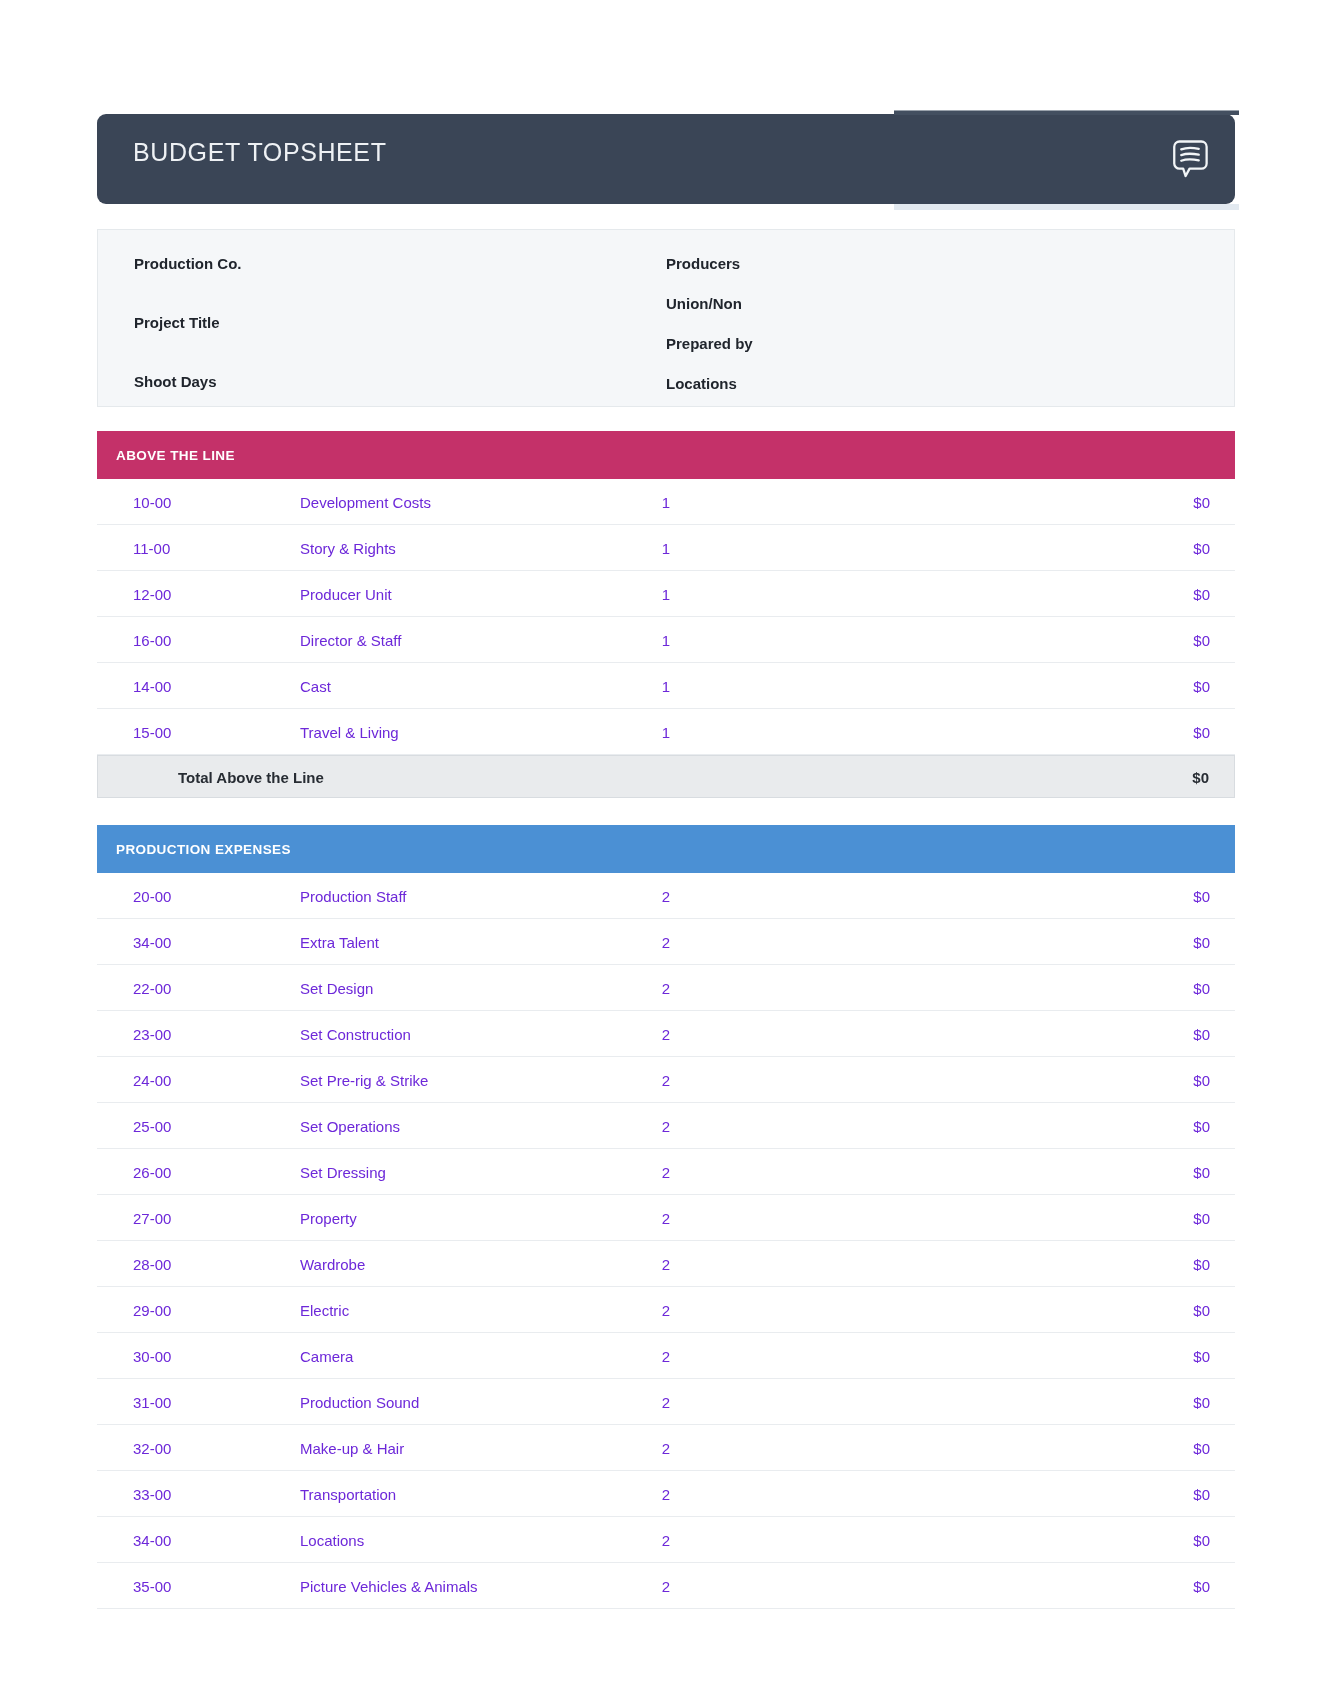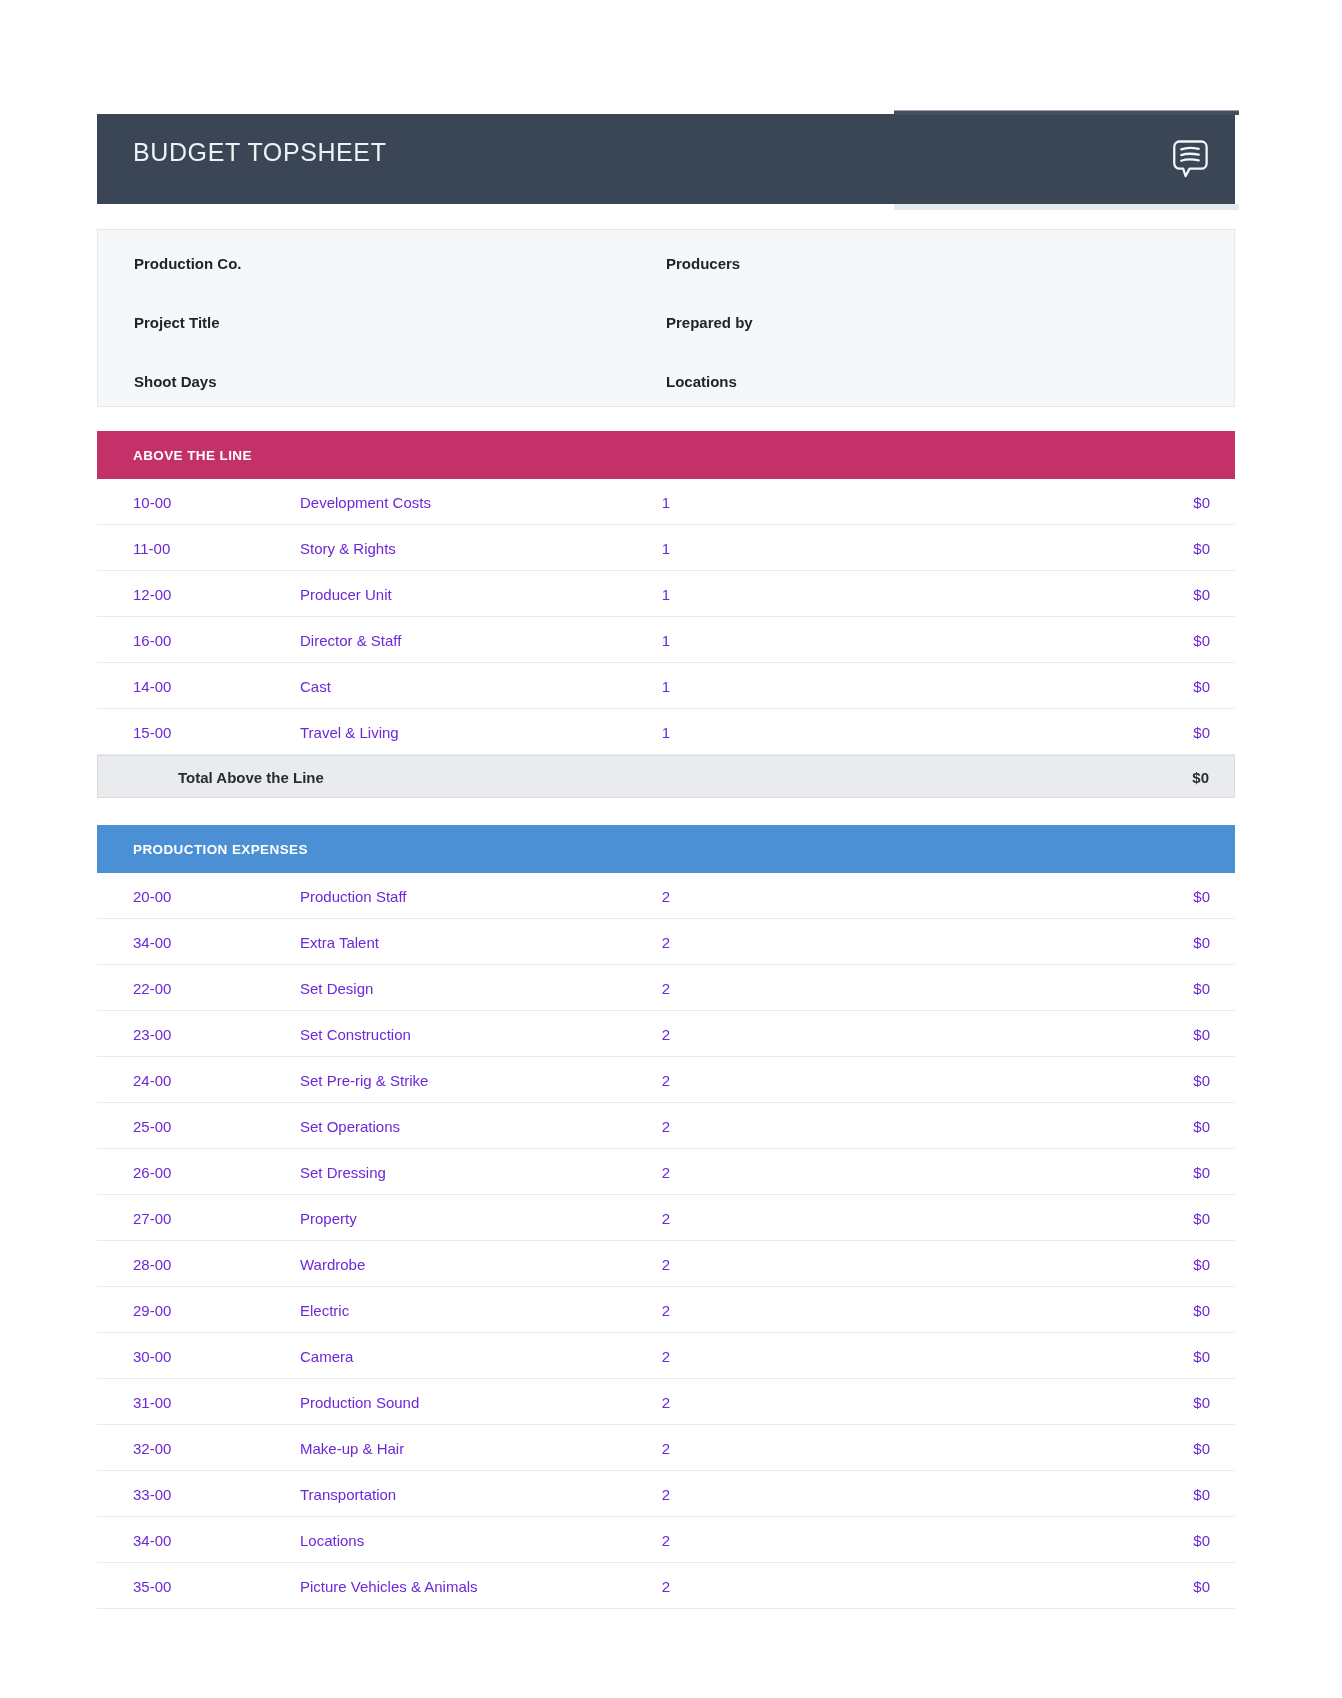--- a/index.html
+++ b/index.html
@@ -19,21 +19,21 @@
 
   
   .info { margin-top:25px; height:178px; background:#F5F7F9; border:1px solid #E5E9EC;
           box-sizing:border-box; display:flex; }
   .info-col { width:50%; box-sizing:border-box; padding:24px 0 14px 0;
               display:flex; flex-direction:column; justify-content:space-between;gap:20px; }
   .info-col.left { padding-left:36px; }
   .info-row { font-size:15px; font-weight:700; color:#20252D; line-height:20px; }
 
   
-  .bar { height:48px; display:flex; align-items:center; padding-left:36px;
+  .bar { height:48px; display:flex; align-items:center; padding-left:19px;
          box-sizing:border-box; }
   .bar span { color:#FFFFFF; font-weight:700; font-size:13.5px; letter-spacing:.4px; }
   .sec-atl .bar { margin-top:24px; }
   .sec-pe  .bar { margin-top:27px; }
 
   
   .row { position:relative; height:45px; border-bottom:1px solid #E9ECEF;
          background:#ffffff; font-size:15px; color:#6d28d9; }
   .row .acct { position:absolute; left:36px;  top:50%; transform:translateY(-50%); }
   .row .desc { position:absolute; left:203px; top:50%; transform:translateY(-50%); }
@@ -47,21 +47,21 @@
                         font-size:15px; font-weight:700; color:#272C33;margin-left:44px; }
   .total-row .t-amt   { position:absolute; right:25px; top:50%; transform:translateY(-50%);
                         font-size:15px; font-weight:700; color:#272C33; }
 </style>
 </head>
 <body>
 
 <div class="page">
   <div class="doc">
 
-    <header class="topbar" style="background: rgb(58, 69, 86);">
+    <header class="topbar" style="background: rgb(58, 69, 86); border-radius: 9px;">
       <div class="tab-top"></div>
       <div class="tab-bottom"></div>
       <h1>BUDGET TOPSHEET</h1>
       <span class="bubble">
         <svg width="42" height="46" viewBox="0 0 48 50" fill="none" stroke="#F2F5F7" stroke-width="2.6" stroke-linecap="round" stroke-linejoin="round">
           <path d="M12 5 h25 a6 6 0 0 1 6 6 v19 a6 6 0 0 1 -6 6 h-13.5 l-4.5 8.5 -2.8 -8.5 h-4.2 a6 6 0 0 1 -6 -6 v-19 a6 6 0 0 1 6 -6 z"></path>
           <path d="M14 14 c7 -2.8 13 -2.2 20 -0.6"></path>
           <path d="M14 20.5 c7 -2.4 13 -1.8 20 -0.4"></path>
           <path d="M14 27 c7 -2.4 13 -1.8 20 -0.4"></path>
         </svg>
@@ -69,20 +69,21 @@
     </header>
 
     <section class="info">
       <div class="info-col left">
         <div class="info-row">Production Co.</div>
         <div class="info-row">Project Title</div>
         <div class="info-row">Shoot Days</div>
       </div>
       <div class="info-col">
         <div class="info-row">Producers</div>
+        <div class="info-row">Union/Non</div>
         <div class="info-row">Prepared by</div>
         <div class="info-row">Locations</div>
       </div>
     </section>
 
     <section class="sec-atl">
       <div class="bar" style="background: rgb(196, 49, 105);">
         <span>ABOVE THE LINE</span>
       </div>
       <div>

